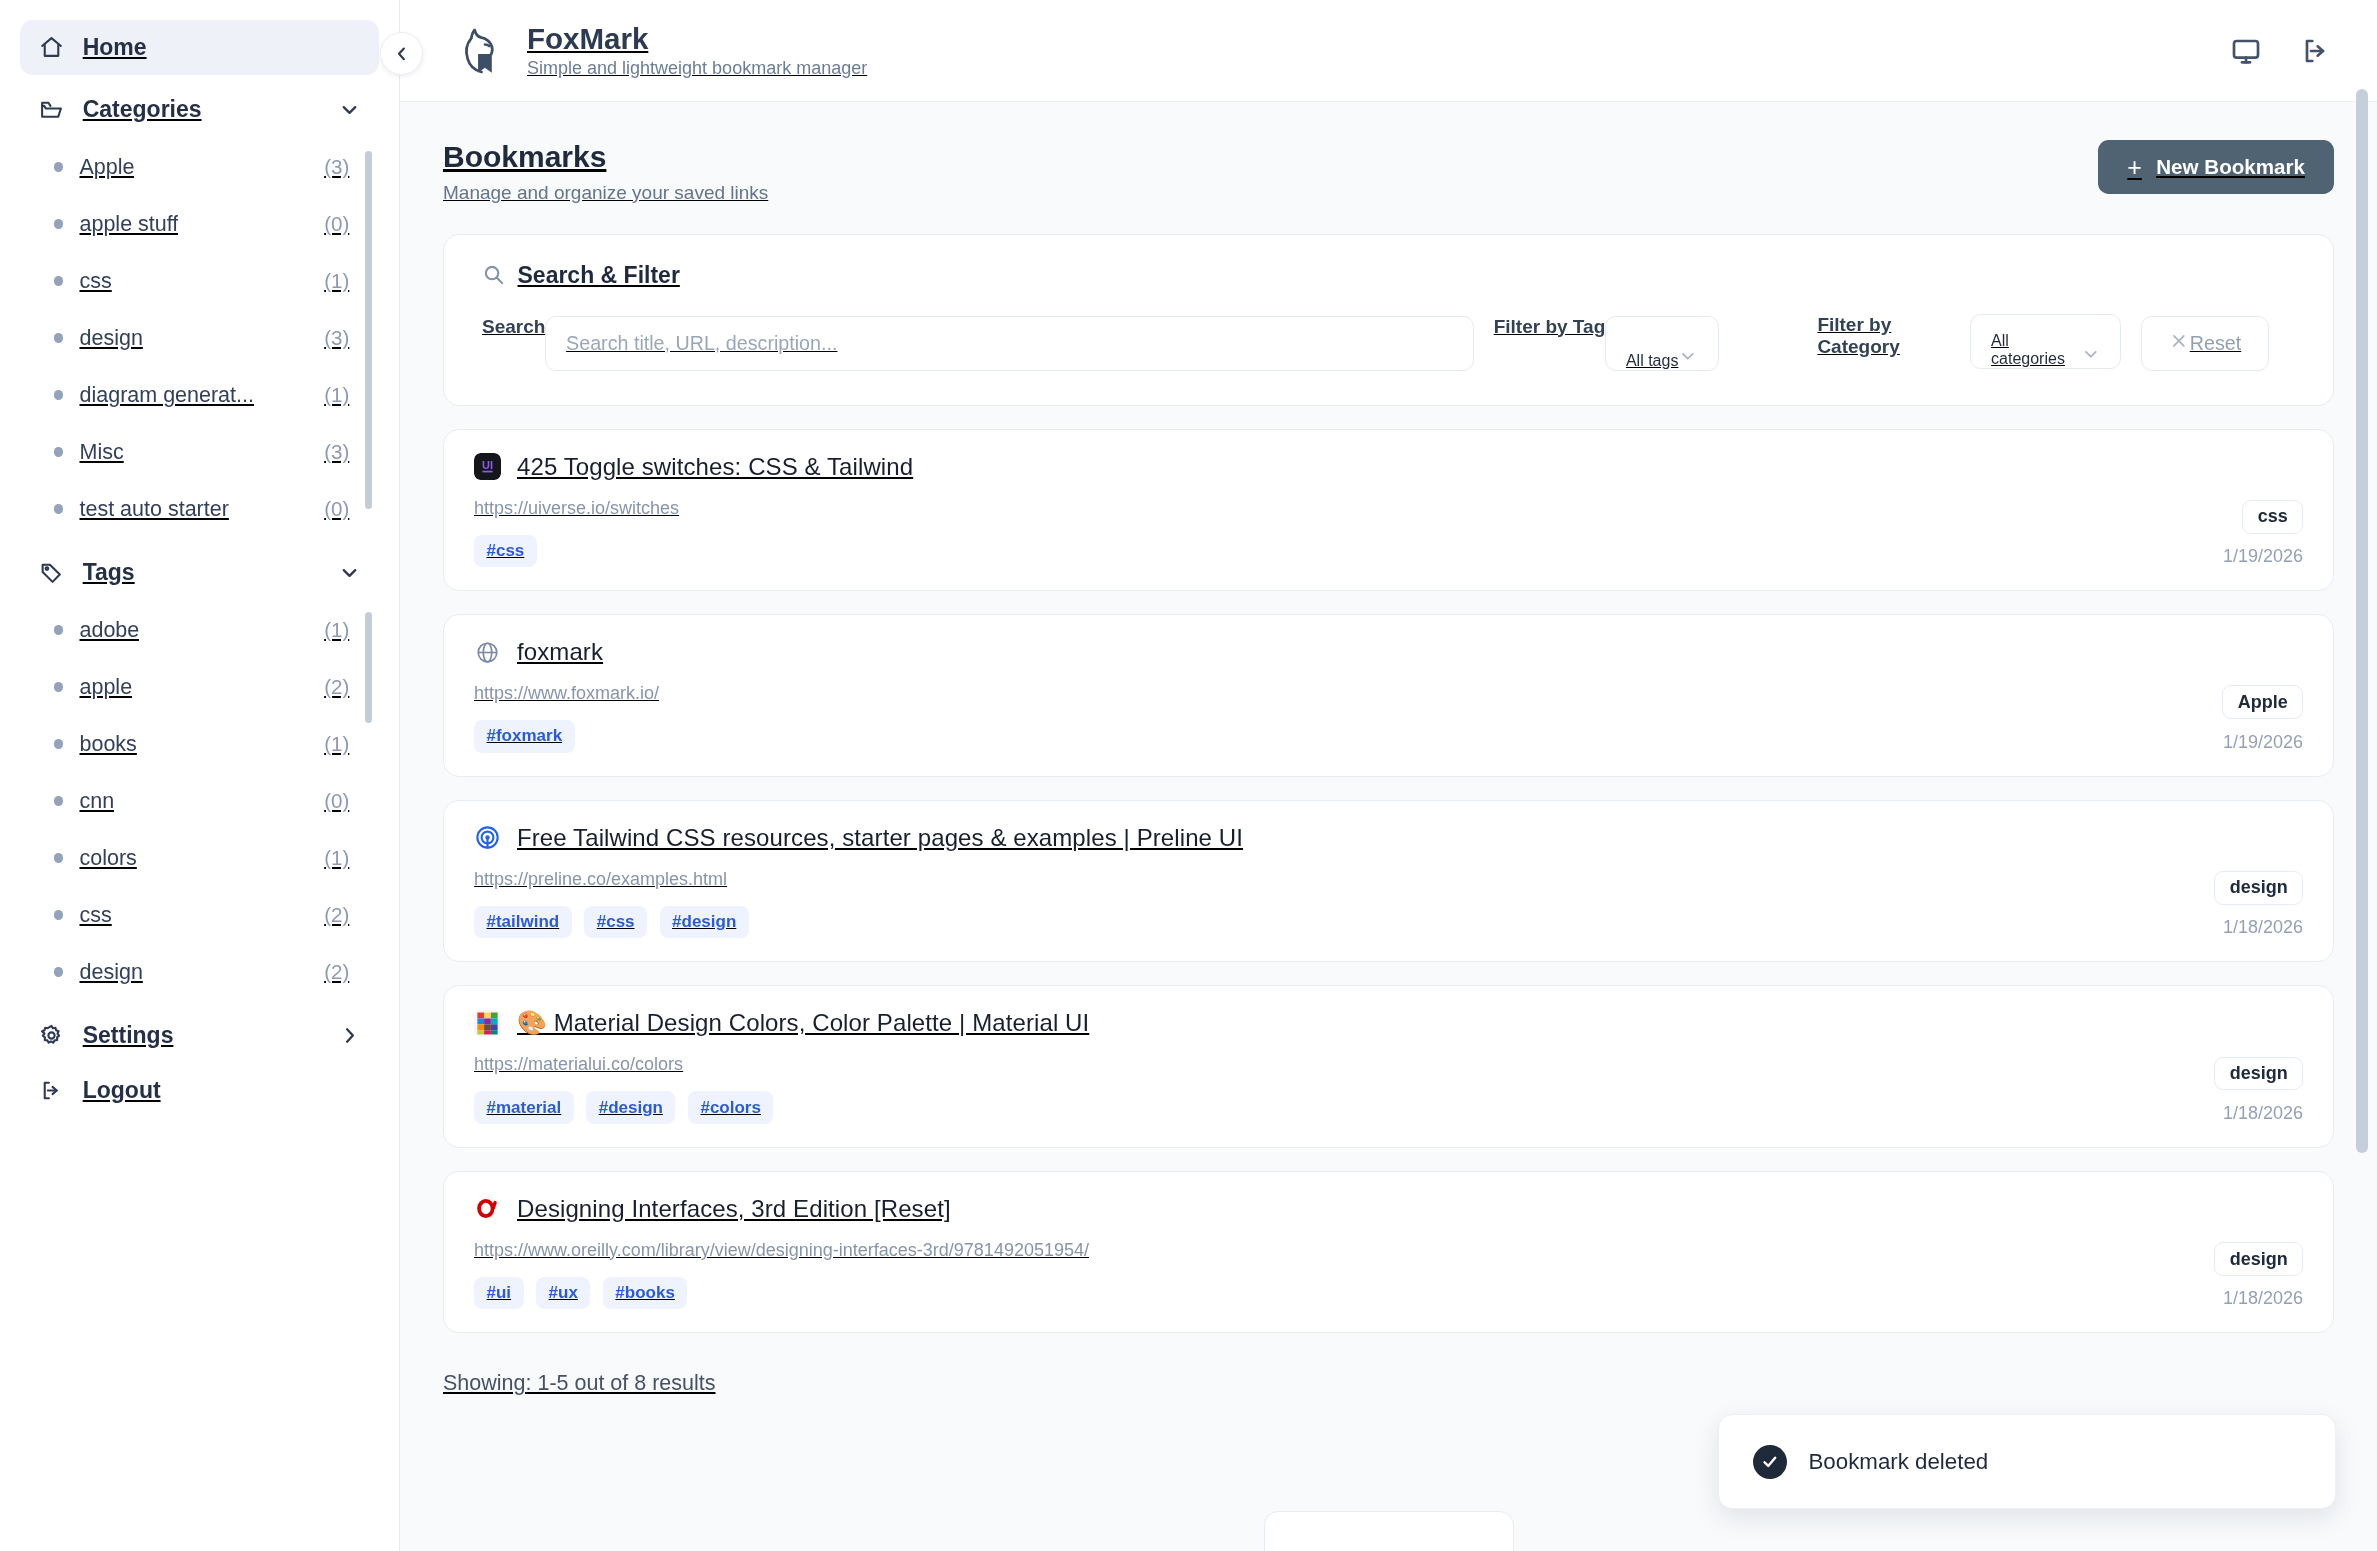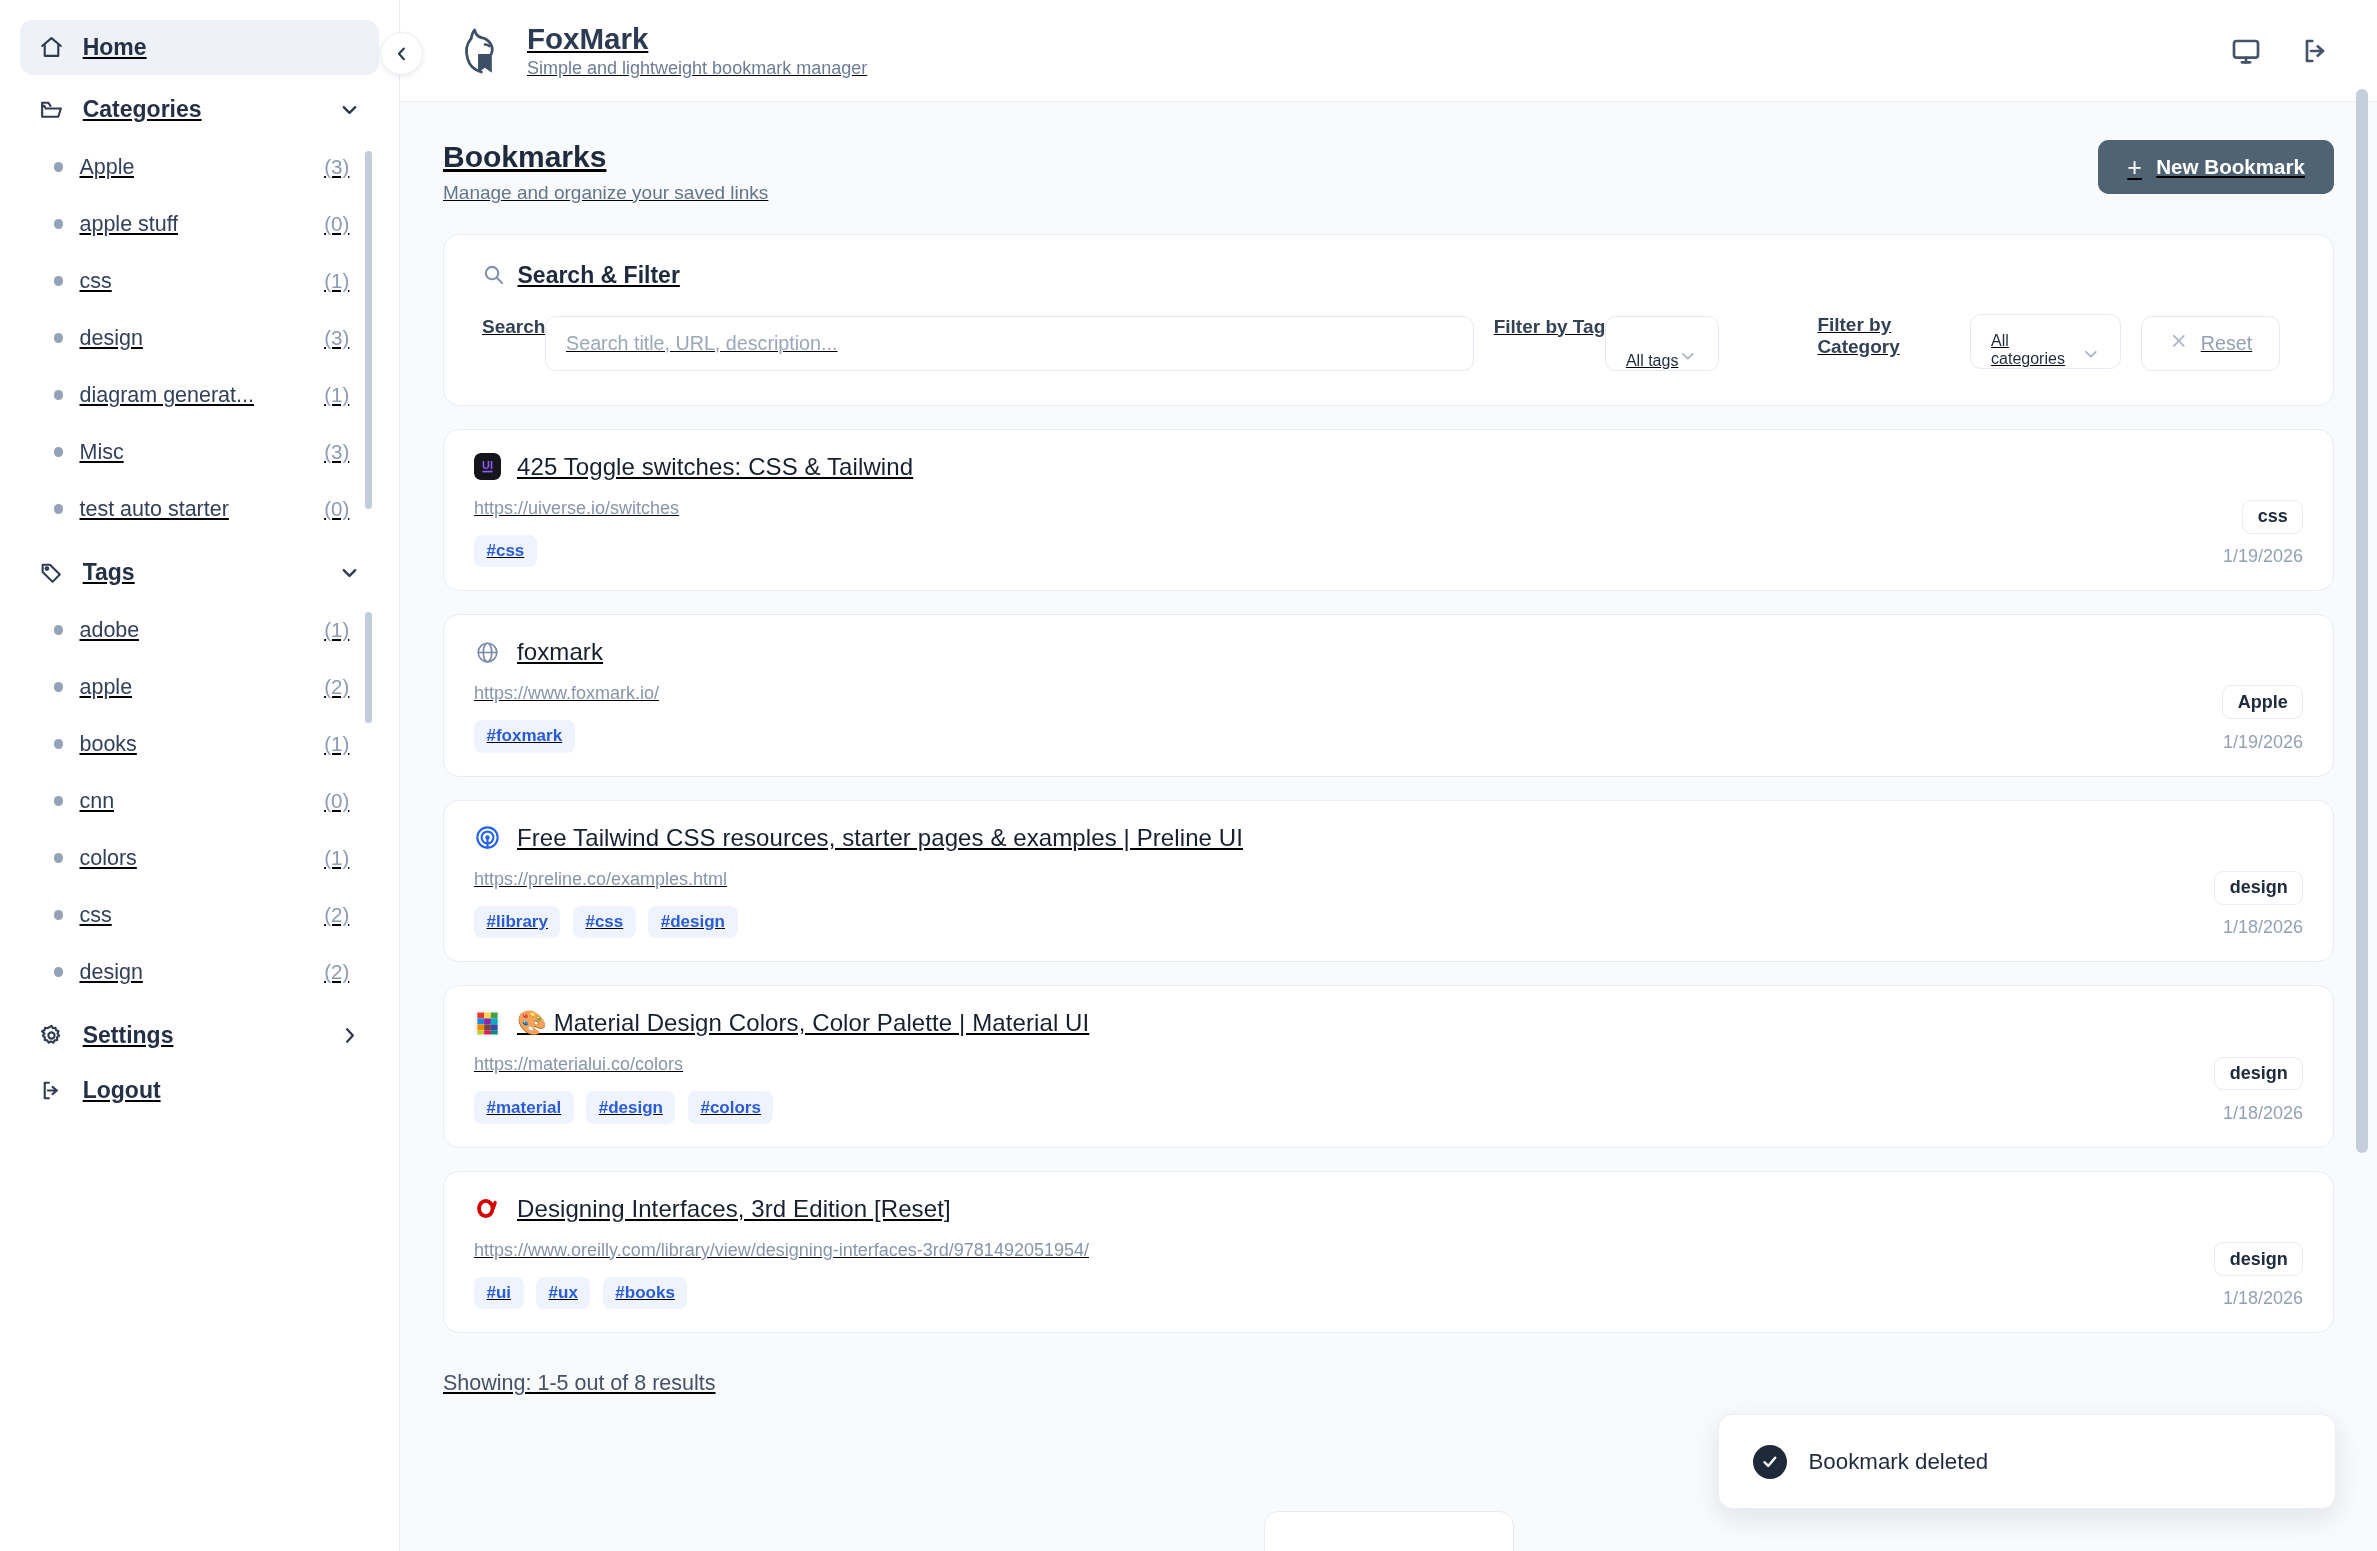--- a/index.html
+++ b/index.html
@@ -103,21 +103,21 @@
   .finput::placeholder { color: #9aa7ba; }
   .fselect {
     height: 55px; border: 1.8px solid #e3eaf3; border-radius: 10.7px; background: #fff;
     display: flex; align-items: flex-end; padding: 0 19.7px; font-size: 16px; color: #1f2a3d;
     cursor: pointer;
   }
   .fselect .cd { margin-left: auto; }
   .fselect .cd svg { width: 19.7px; height: 19.7px; stroke: #aab5c6; stroke-width: 2.2; fill: none; stroke-linecap: round; stroke-linejoin: round; }
   .reset-btn {
     height: 55px; border: 1.8px solid #e3eaf3; border-radius: 10.7px; background: #fff;
-    display: flex; align-items: center; justify-content: center; gap: 12px;
+    display: flex; align-items: center; justify-content: center; gap: 1px;
     font-size: 19.7px; color: #93a0b3; padding: 0 27px; cursor: pointer;
     font-family: "Liberation Sans", sans-serif;
   }
   .reset-btn svg { width: 19.7px; height: 19.7px; stroke: #aab5c6; stroke-width: 2.2; fill: none; stroke-linecap: round; }
 
   
   .bm-card { margin-top: 23px; padding: 23px 30px 23px 30px; position: relative; min-height: 150px; }
   .bm-title-row { display: flex; align-items: center; gap: 16px; }
   .favicon { width: 27px; height: 27px; flex: 0 0 27px; border-radius: 6.3px; overflow: hidden; display: flex; justify-content: center; }
   .bm-title { font-size: 24px; color: #18202f; font-weight: 500; letter-spacing: 0.1px; }
@@ -457,21 +457,21 @@
                   <circle cx="16" cy="16" r="12" fill="none" stroke="#2563eb" stroke-width="2.5"></circle>
                   <circle cx="16" cy="16" r="7" fill="none" stroke="#2563eb" stroke-width="2.5"></circle>
                   <circle cx="16" cy="16" r="2.6" fill="#2563eb"></circle>
                   <path d="M16 16v13" stroke="#2563eb" stroke-width="2.5"></path>
                 </svg>
               </span>
               <span class="bm-title">Free Tailwind CSS resources, starter pages &amp; examples | Preline UI</span>
             </div>
             <div class="bm-url">https://preline.co/examples.html</div>
             <div class="tagrow">
-              <span class="tag">#library</span>
+              <span class="tag">#tailwind</span>
               <span class="tag">#css</span>
               <span class="tag">#design</span>
             </div>
             <div class="bm-right">
               <span class="cat-badge">design</span>
               <span class="bm-date">1/18/2026</span>
             </div>
           </div>
           <div class="card bm-card">
             <div class="bm-title-row">

